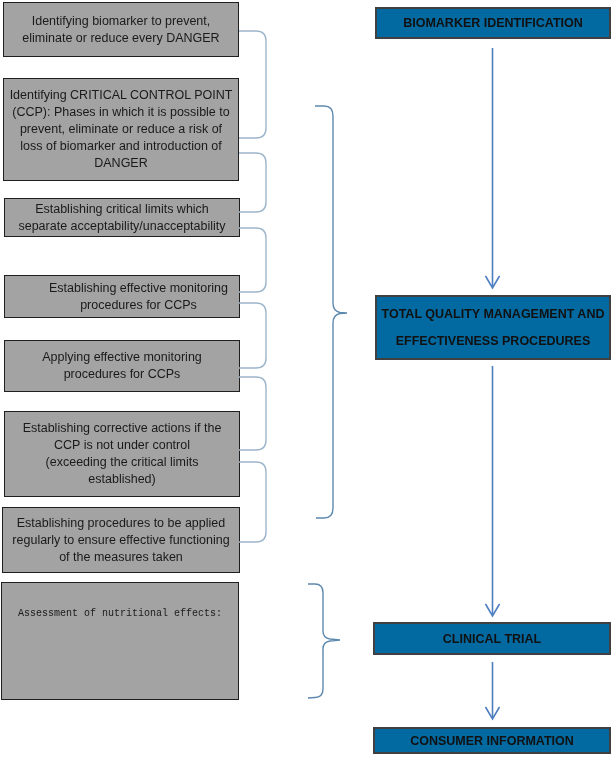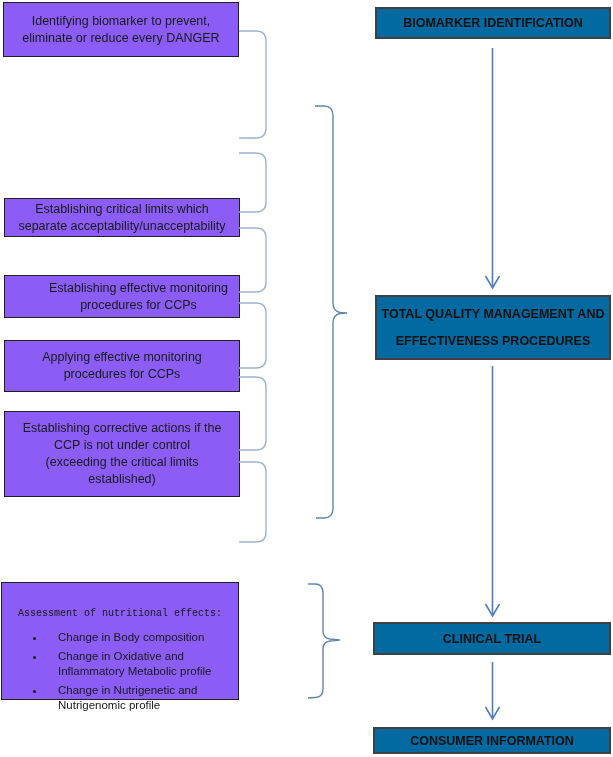--- a/index.html
+++ b/index.html
@@ -1,21 +1,21 @@
 <!DOCTYPE html>
 <html><head>
 <meta charset="utf-8">
 <style>
   html,body { margin:0; padding:0; background:#ffffff; }
   body { width:613px; height:757px; font-family:"Liberation Sans", sans-serif; }
   #canvas { position:relative; width:613px; height:757px; overflow:hidden; background:#ffffff; }
 
   .lbox {
     position:absolute; box-sizing:border-box;
-    border:1.4px solid #1f1f1f; background:#8b5cf6;
+    border:1.4px solid #1f1f1f; background:#a3a3a3;
     display:flex; align-items:center; justify-content:center;
     z-index:2;
   }
   .btext {
     white-space:pre-line; text-align:center;
     font-size:12.5px; line-height:17px; color:#1a1a1a;
     padding:0 4px;
   }
   .rbox {
     position:absolute; box-sizing:border-box;
@@ -67,48 +67,53 @@
 </style>
 </head>
 <body>
 
 <div id="canvas">
 
   <div class="lbox" id="lb1">
     <div class="btext">Identifying biomarker to prevent,
 eliminate or reduce every DANGER</div>
   </div>
+  <div class="lbox" id="lb2">
+    <div class="btext">Identifying CRITICAL CONTROL POINT
+(CCP): Phases in which it is possible to
+prevent, eliminate or reduce a risk of
+loss of biomarker and introduction of
+DANGER</div>
+  </div>
   <div class="lbox" id="lb3">
     <div class="btext">Establishing critical limits which
 separate acceptability/unacceptability</div>
   </div>
   <div class="lbox" id="lb4">
     <div class="btext">Establishing effective monitoring
 procedures for CCPs</div>
   </div>
   <div class="lbox" id="lb5">
     <div class="btext">Applying effective monitoring
 procedures for CCPs</div>
   </div>
   <div class="lbox" id="lb6">
     <div class="btext">Establishing corrective actions if the
 CCP is not under control
 (exceeding the critical limits
 established)</div>
   </div>
+  <div class="lbox" id="lb7">
+    <div class="btext">Establishing procedures to be applied
+regularly to ensure effective functioning
+of the measures taken</div>
+  </div>
 
   <div class="lbox" id="lb8">
     <div class="assess-title">Assessment of nutritional effects:</div>
-    <ul class="assess-list">
-      <li>Change in Body composition</li>
-      <li>Change in Oxidative and
-Inflammatory Metabolic profile</li>
-      <li>Change in Nutrigenetic and
-Nutrigenomic profile</li>
-    </ul>
   </div>
 
   <div class="rbox" id="rb1">
     <div class="rtext">BIOMARKER IDENTIFICATION</div>
   </div>
   <div class="rbox" id="rb2">
     <div class="rtext">TOTAL QUALITY MANAGEMENT AND
 EFFECTIVENESS PROCEDURES</div>
   </div>
   <div class="rbox" id="rb3">

